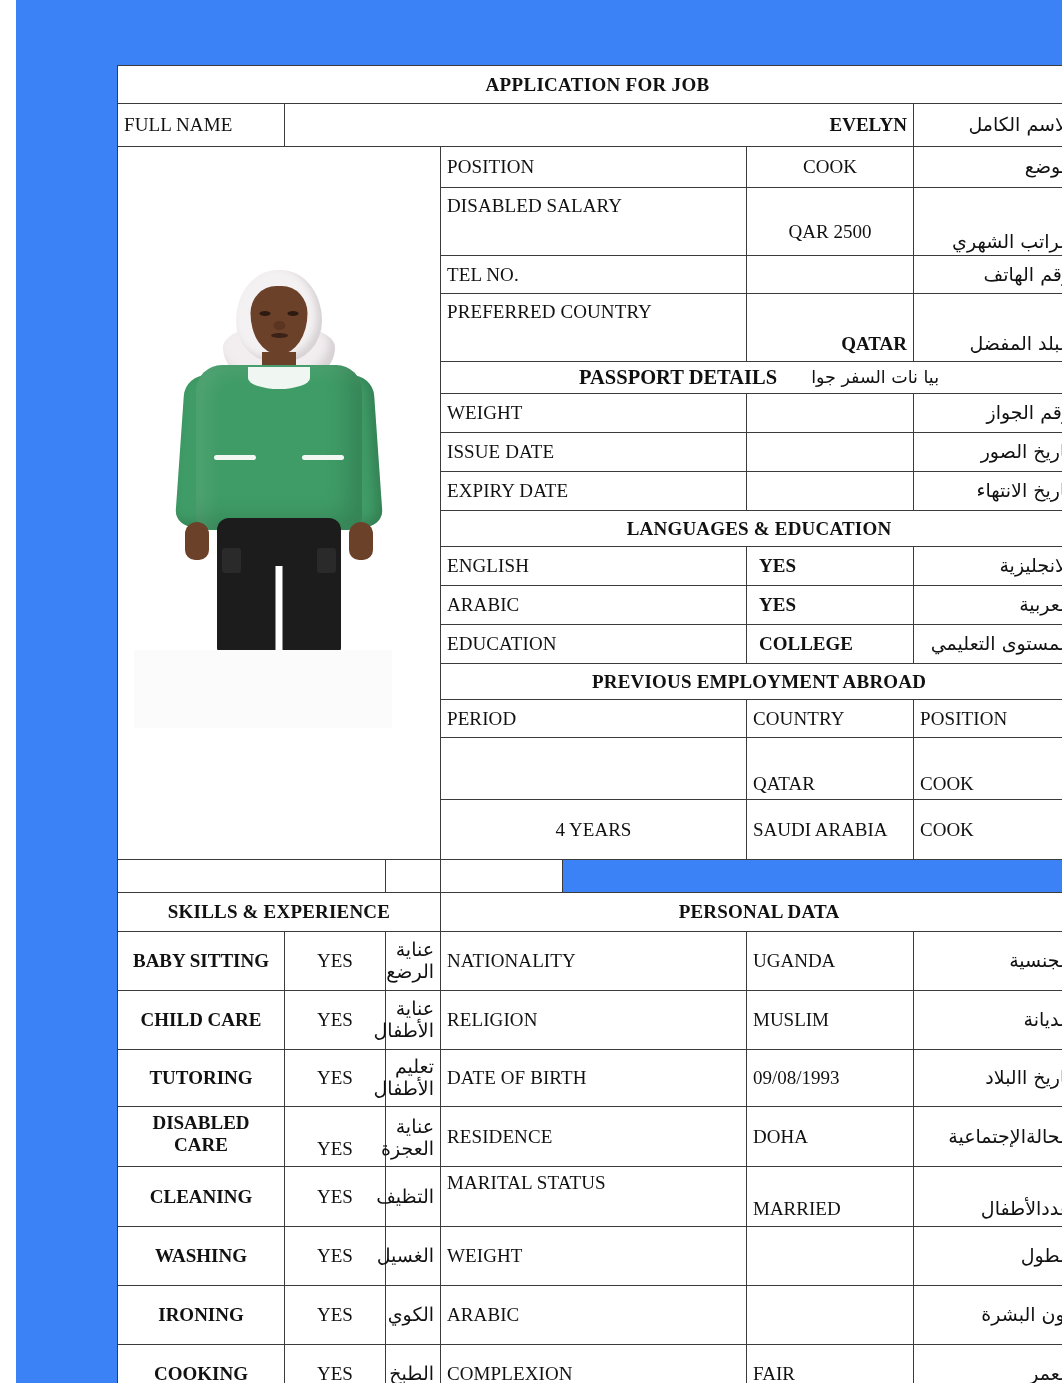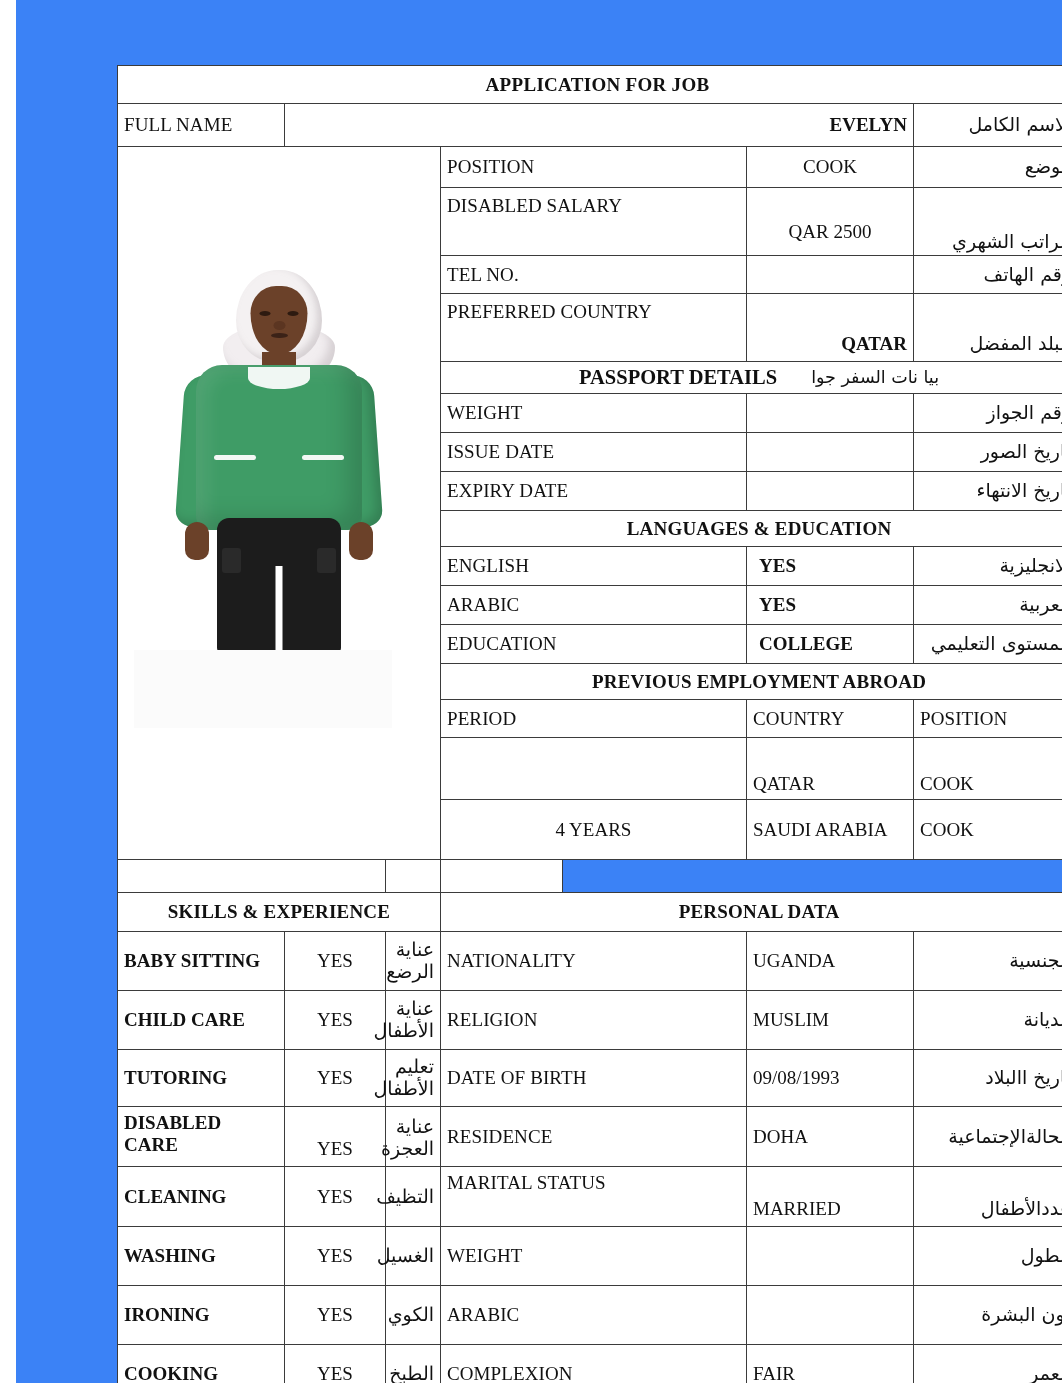--- a/index.html
+++ b/index.html
@@ -111,20 +111,21 @@
     text-align: center;
     font-size: 17px;
     color: #111;
     font-weight: normal;
   }
   .skill-lbl {
     color: #e03127;
     font-weight: bold;
     font-size: 19px;
     padding-left: 6px;
+    text-align: center;
   }
   .skill-ar {
     direction: rtl;
     text-align: right;
     font-size: 16.5px;
     font-family: Liberation Serif, serif;
     color: #111;
     padding-right: 6px;
   }
 

